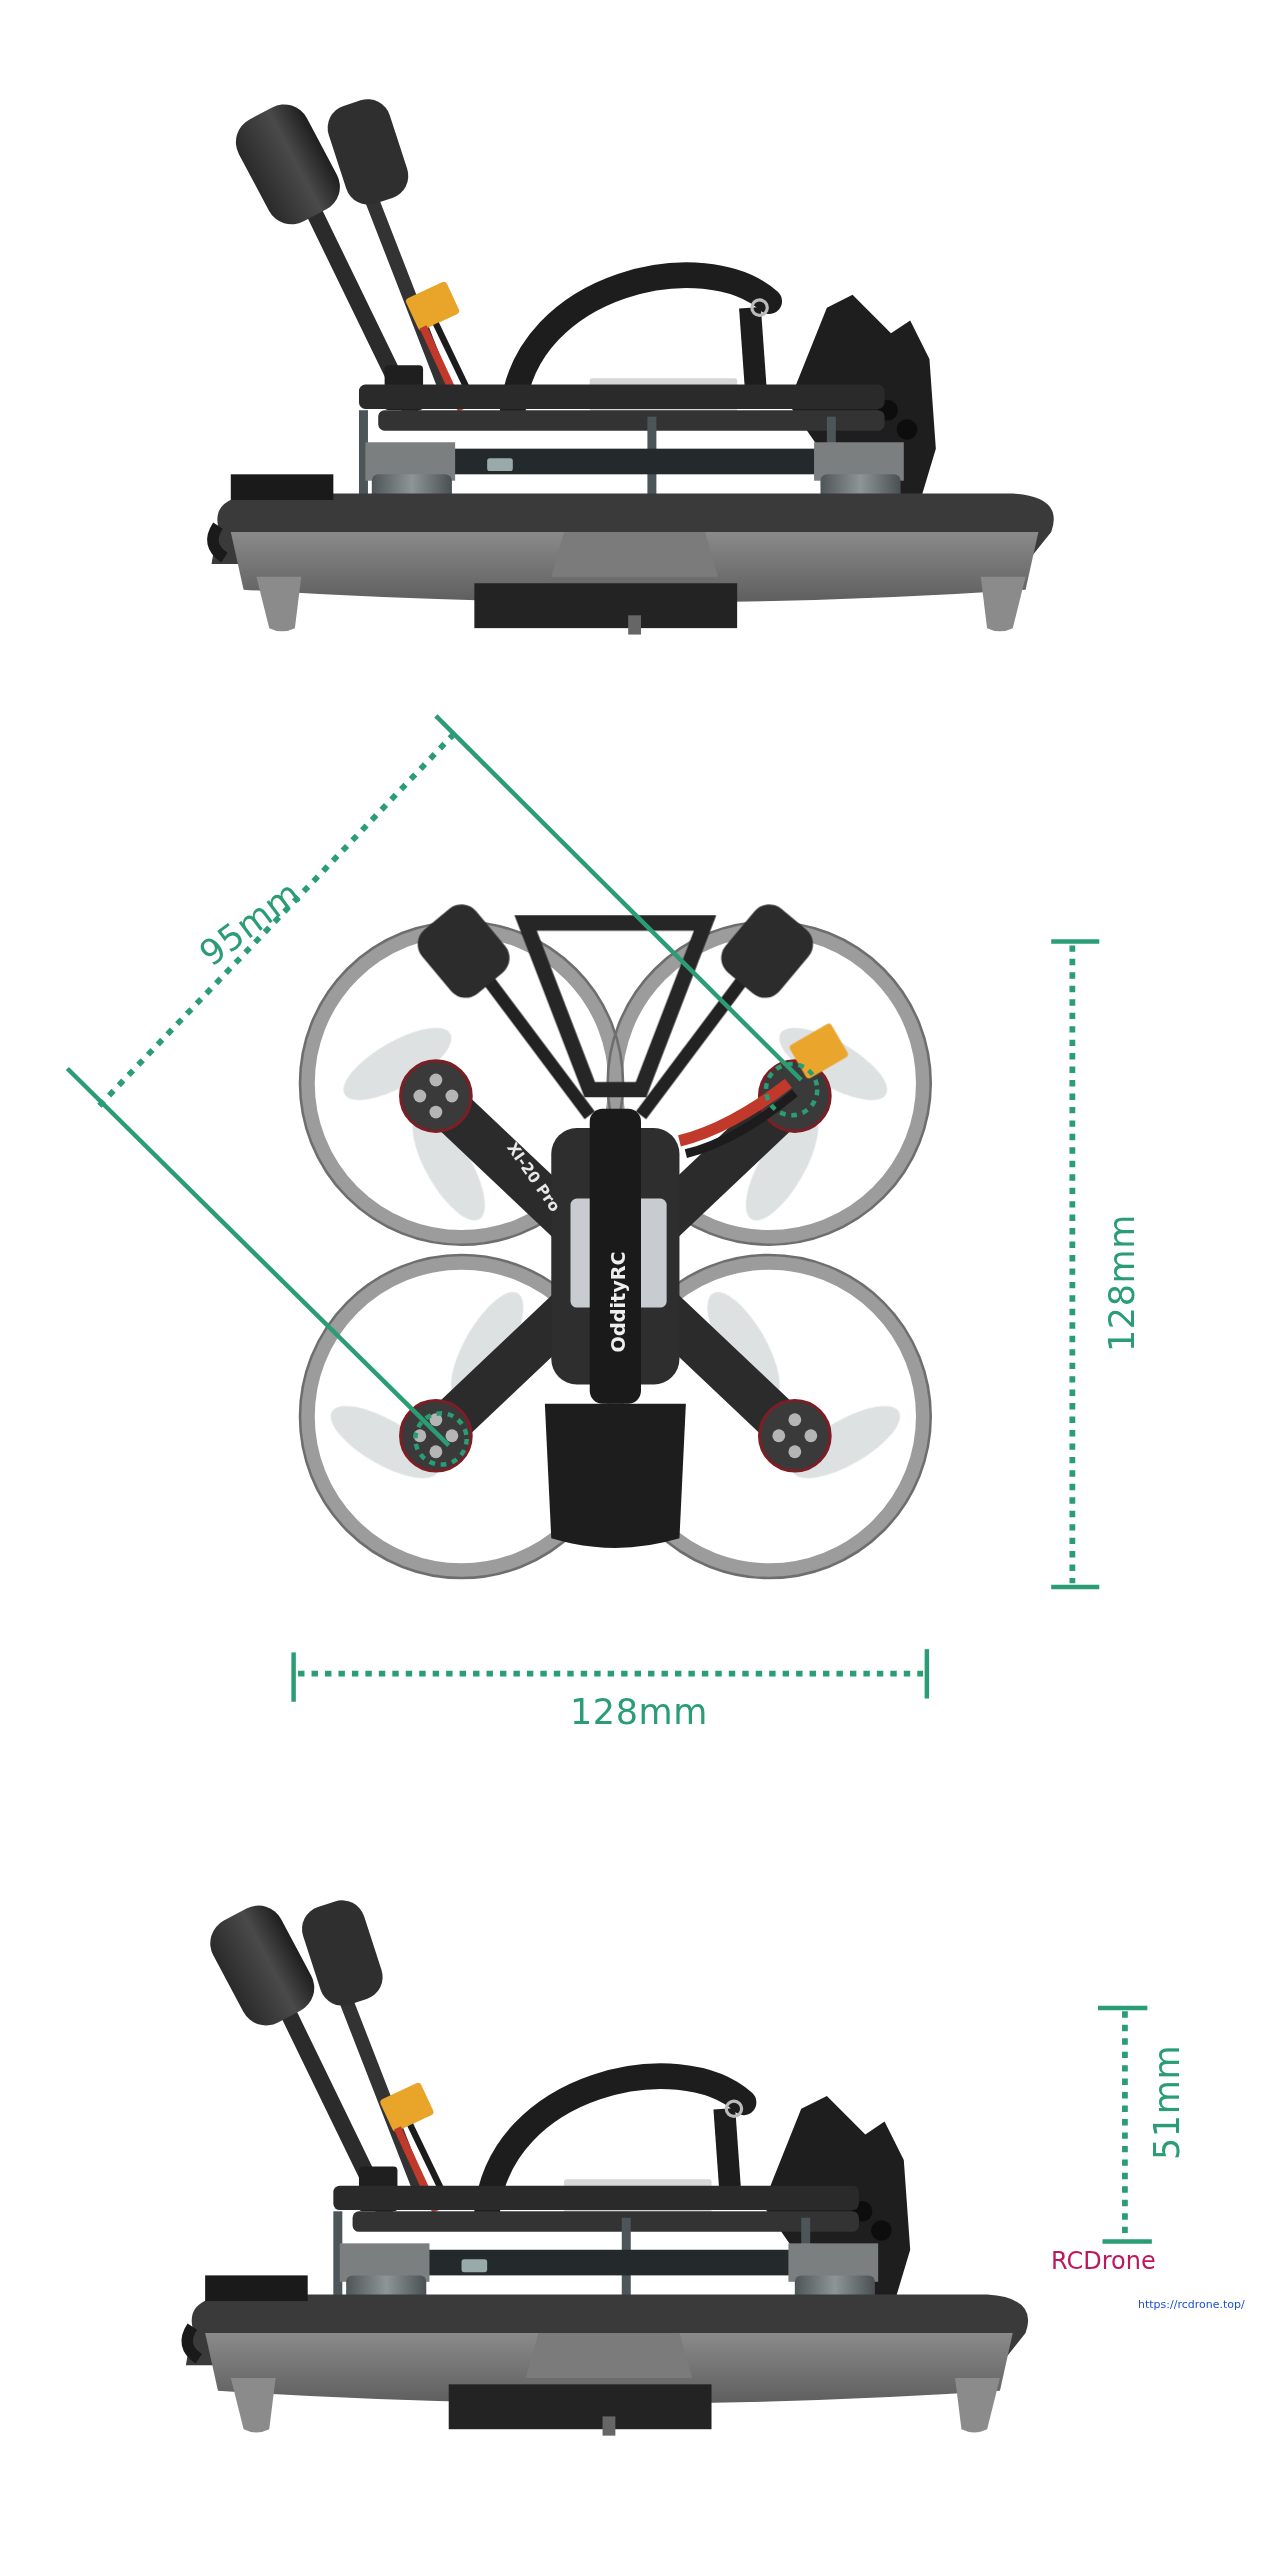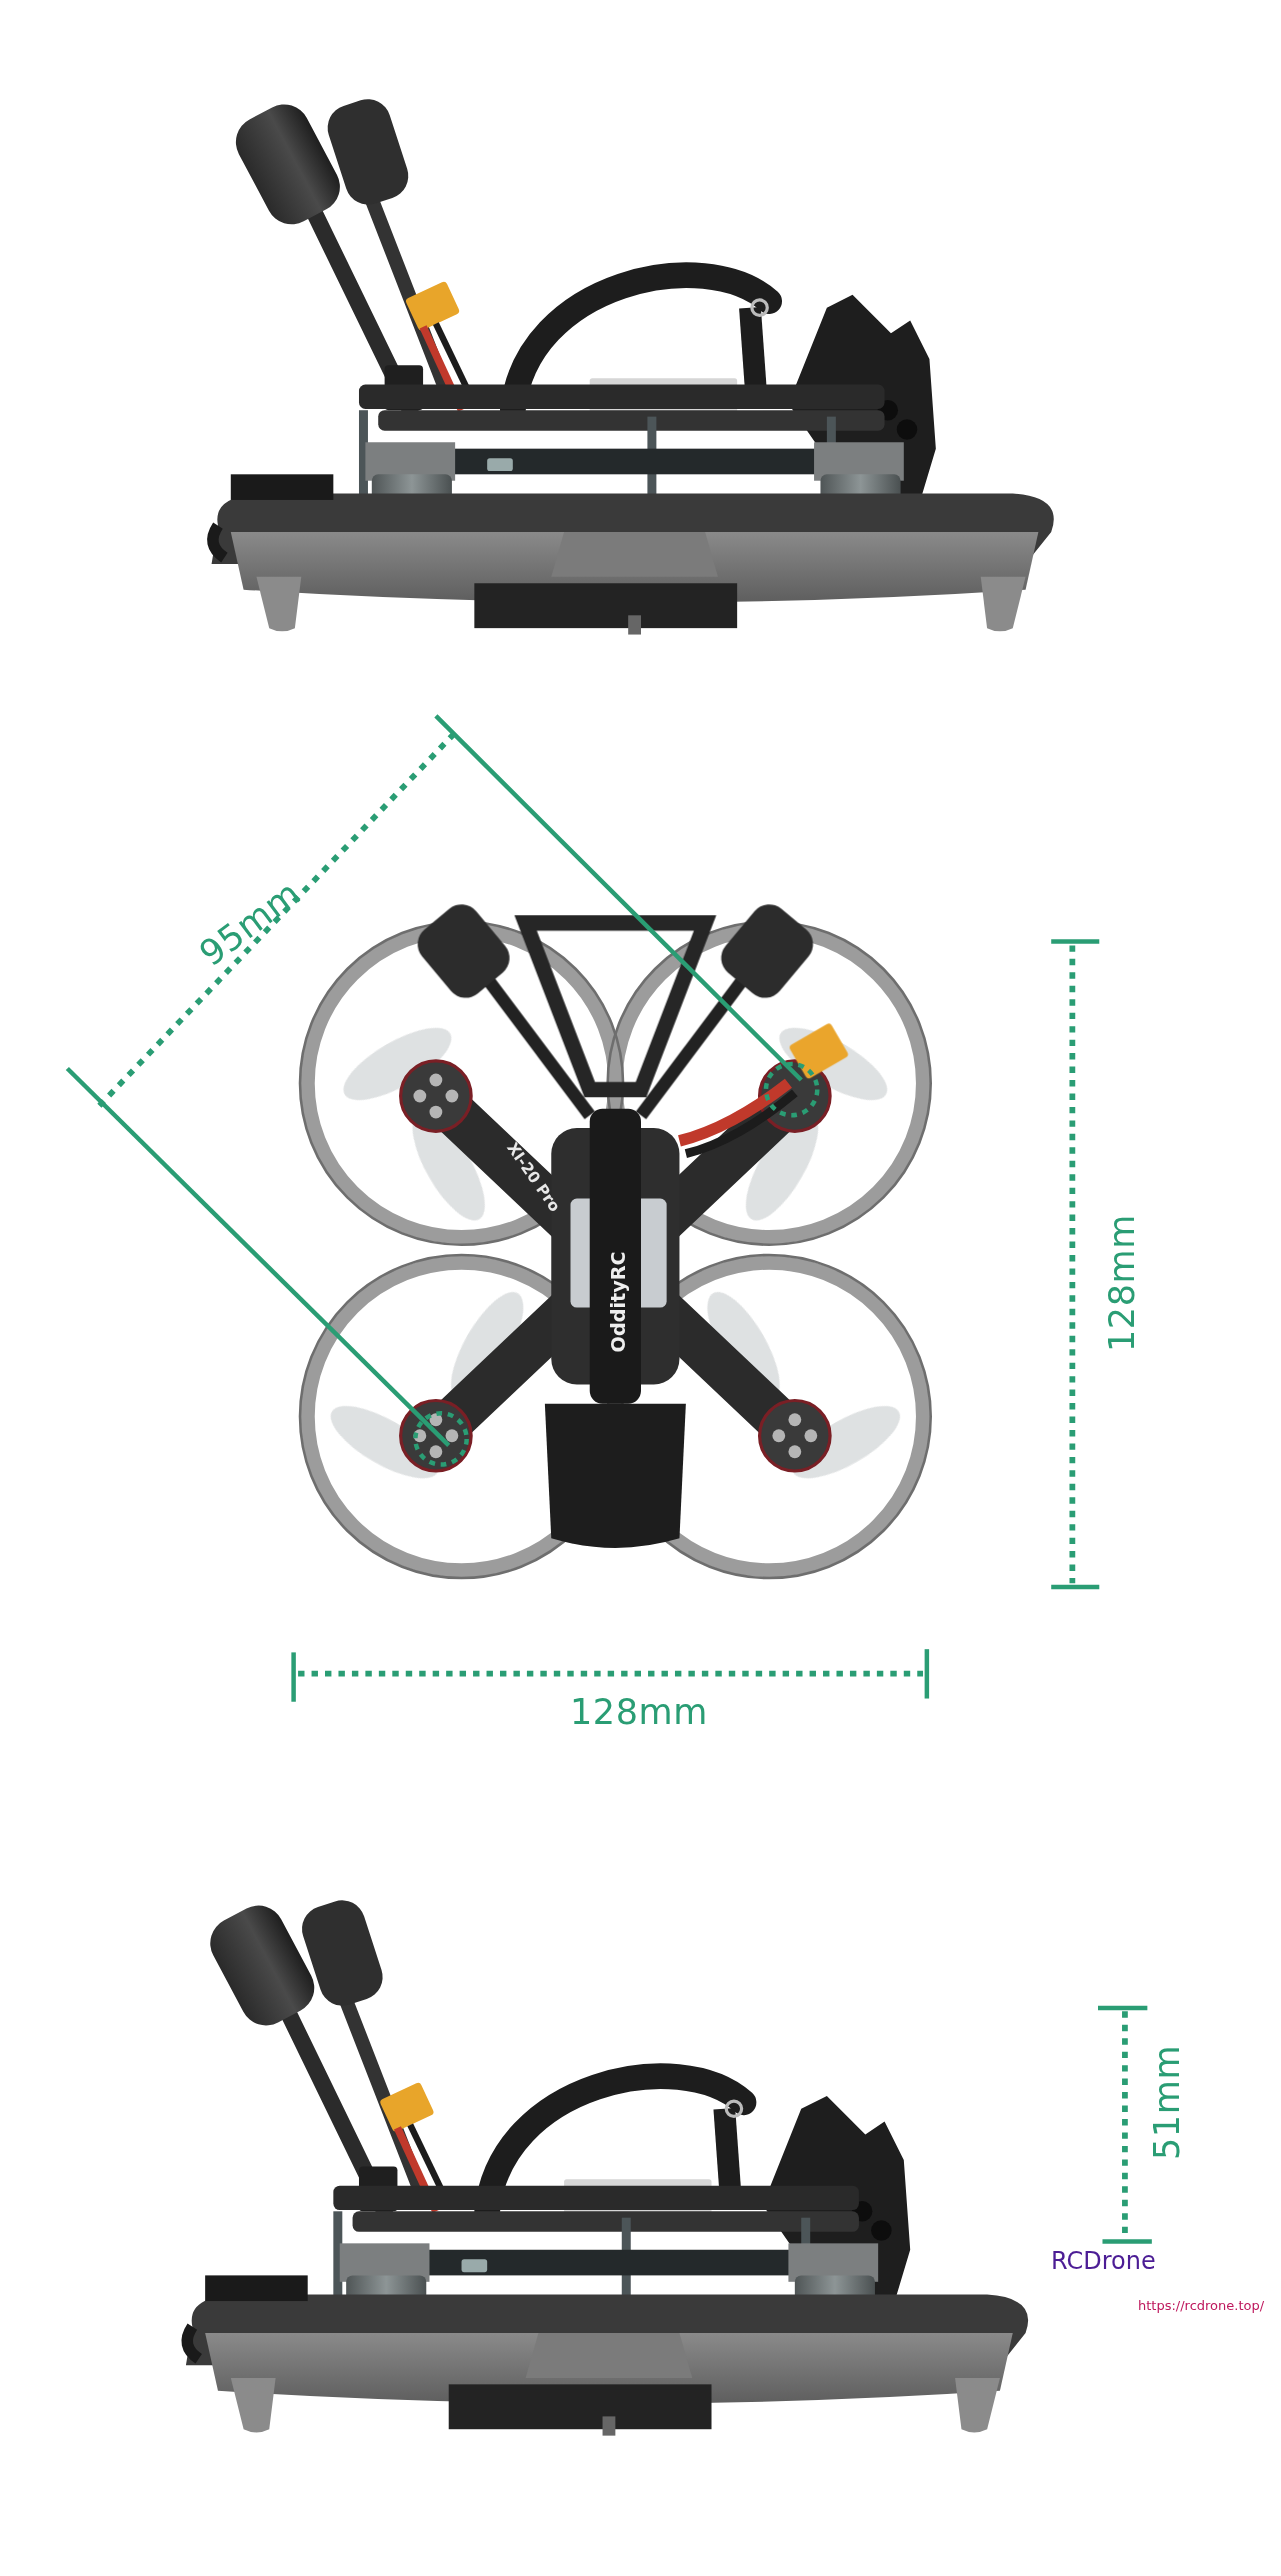--- a/index.html
+++ b/index.html
@@ -1,24 +1,24 @@
 <!DOCTYPE html>
 <html style="font-size:10.3px"><head>
 <meta charset="utf-8">
 <style>
   html, body { margin: 0; padding: 0; background: #ffffff; }
   body { width: 1282px; height: 2576px; position: relative; overflow: hidden;
          font-family: "Liberation Sans", "DejaVu Sans", sans-serif; }
   .layer { position: absolute; left: 0; top: 0; width: 1282px; height: 2576px; }
   .dim-label { position: absolute; color: #2a9d74; font-family: "DejaVu Sans", "Liberation Sans", sans-serif;
                font-size: 33px; letter-spacing: 0.6px; white-space: nowrap; transform-origin: 0 0; }
-  .watermark { position: absolute; color: #4c1d95; font-family: "DejaVu Sans", sans-serif;
+  .watermark { position: absolute; color: #be185d; font-family: "DejaVu Sans", sans-serif;
                font-size: 24px; white-space: nowrap; }
-  .url { position: absolute; color: #be185d; font-family: "DejaVu Sans", sans-serif;
-         font-size: 13px; white-space: nowrap; }
+  .url { position: absolute; color: #1d4ed8; font-family: "DejaVu Sans", sans-serif;
+         font-size: 11px; white-space: nowrap; }
   .photo { position: absolute; }
 </style>
 </head>
 <body>
 
 <svg class="layer photo" viewBox="0 0 2000 4019" width="1282" height="2576">
   <defs>
     <linearGradient id="guardGrad" x1="0" y1="0" x2="0" y2="1">
       <stop offset="0" stop-color="#8a8a8a"></stop>
       <stop offset="1" stop-color="#5e5e5e"></stop>

